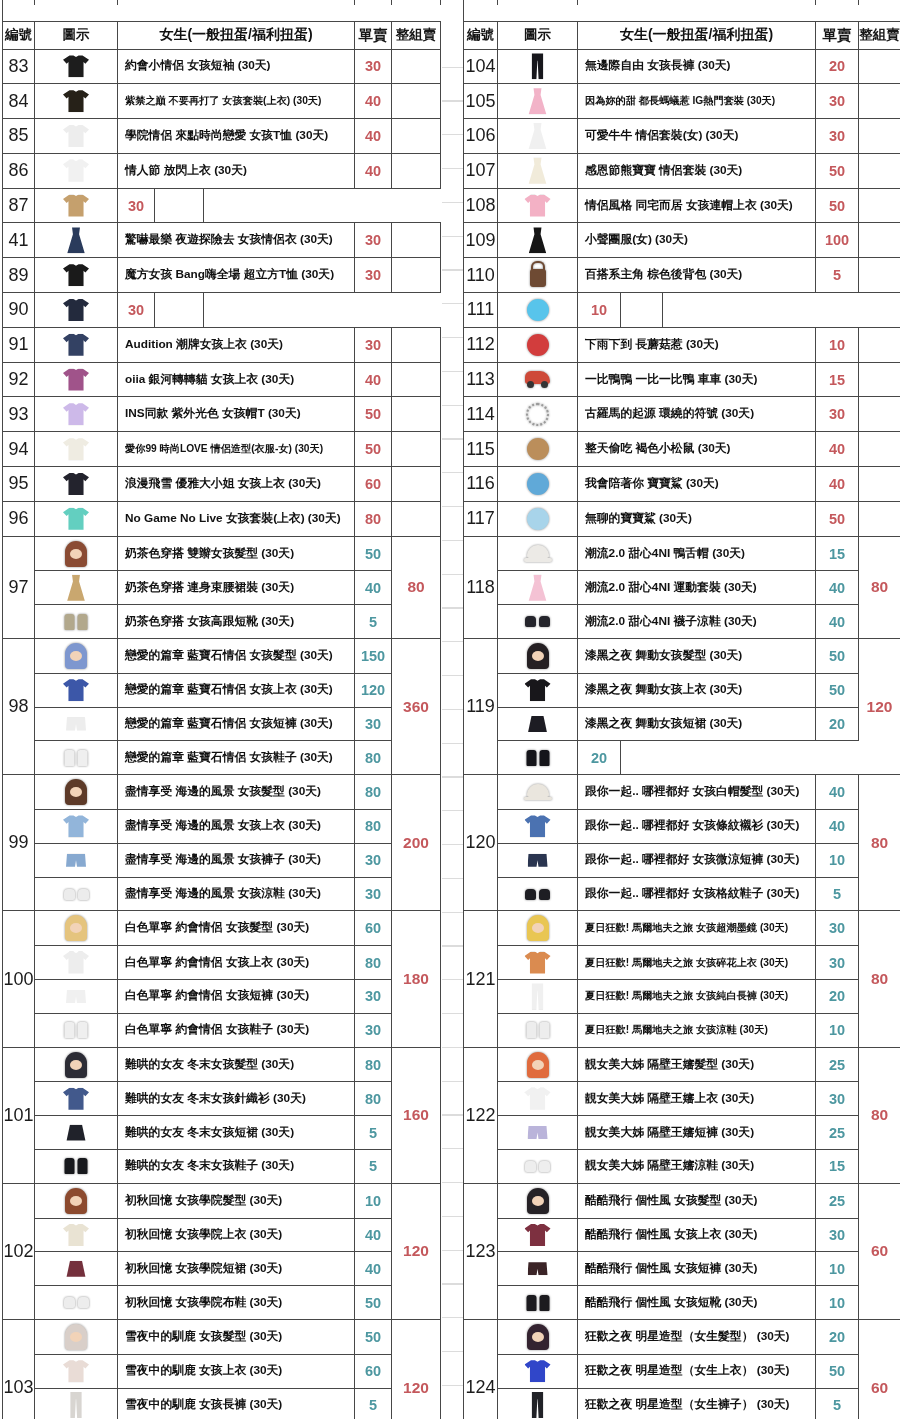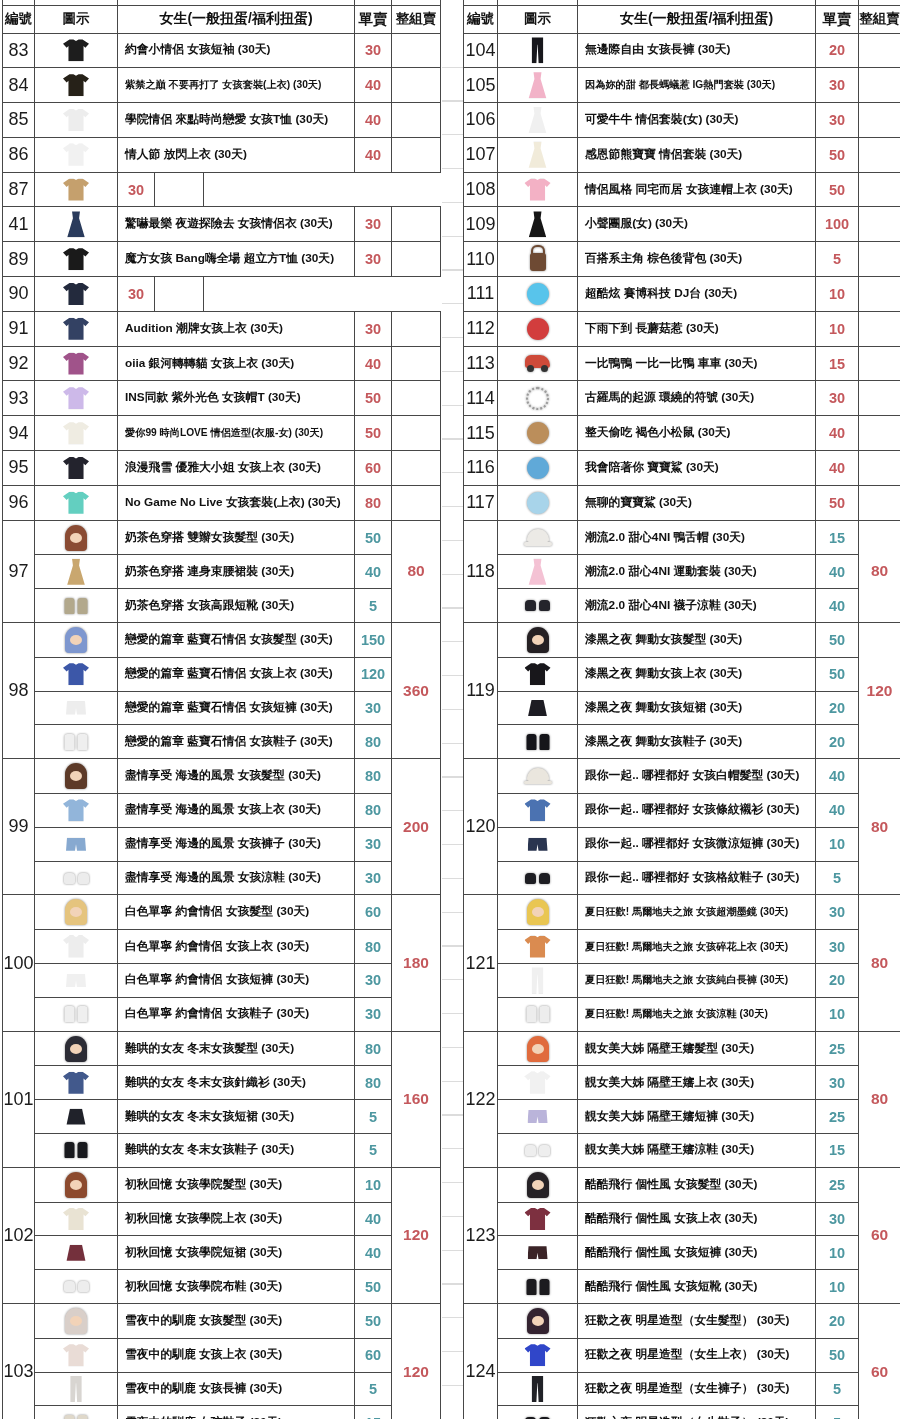--- a/index.html
+++ b/index.html
@@ -10,21 +10,21 @@
     overflow: hidden;
     font-family: "Liberation Sans", "DejaVu Sans", sans-serif;
     color: #161616;
   }
   .table { position: absolute; top: 0; border-left: 1.5px solid var(--grid); background:#fff; }
   .table.left  { left: 2px;   --wid:32px; --wicon:83px; --wdesc:237px; --wsingle:37px; --wset:49px; }
   .table.right { left: 463px; --wid:34px; --wicon:80px; --wdesc:238px; --wsingle:43px; --wset:42px; }
 
   .sliver { display:flex; height:5px; }
   .sliver .cell { border-bottom:none; }
-  .header-row { display:flex; height:28.5px; border-top:1.5px solid var(--grid); border-bottom:1.5px solid var(--grid); }
+  .header-row { display:flex; height:28.5px; border-top:1.5px solid var(--grid); border-bottom:1.5px solid var(--grid);margin-top:16px; }
   .header-row .cell { display:flex; align-items:center; justify-content:center;
     font-weight:700; font-size:13.5px; letter-spacing:0; white-space:nowrap; overflow:hidden; }
   .header-row .cell.desc { font-size:14px; justify-content:center; padding-left:0; }
 
   .cell { border-right:1.5px solid var(--grid); height:100%; }
   .cell.id     { width:var(--wid); }
   .cell.icon   { width:var(--wicon); }
   .cell.desc   { width:var(--wdesc); }
   .cell.single { width:var(--wsingle); }
   .cell.set    { width:var(--wset); }
@@ -625,21 +625,20 @@
         </div>
         <div class="cell set"></div>
       </div>
       <div class="group">
         <div class="cell id">111</div>
         <div class="items">
           <div class="item-row">
             <div class="cell icon">
               <span class="glyph sh-circle" style="color: rgb(88, 196, 235);"></span>
             </div>
-            <div class="cell desc">超酷炫 賽博科技 DJ台 (30天)</div>
             <div class="cell single red">10</div>
           </div>
         </div>
         <div class="cell set"></div>
       </div>
       <div class="group">
         <div class="cell id">112</div>
         <div class="items">
           <div class="item-row">
             <div class="cell icon">
@@ -764,21 +763,20 @@
             <div class="cell icon">
               <span class="glyph sh-skirt" style="color: rgb(29, 28, 35);"></span>
             </div>
             <div class="cell desc">漆黑之夜 舞動女孩短裙 (30天)</div>
             <div class="cell single teal">20</div>
           </div>
           <div class="item-row">
             <div class="cell icon">
               <span class="glyph sh-boots" style="color: rgb(21, 21, 26);"></span>
             </div>
-            <div class="cell desc">漆黑之夜 舞動女孩鞋子 (30天)</div>
             <div class="cell single teal">20</div>
           </div>
         </div>
         <div class="cell set">120</div>
       </div>
       <div class="group">
         <div class="cell id">120</div>
         <div class="items">
           <div class="item-row">
             <div class="cell icon">

